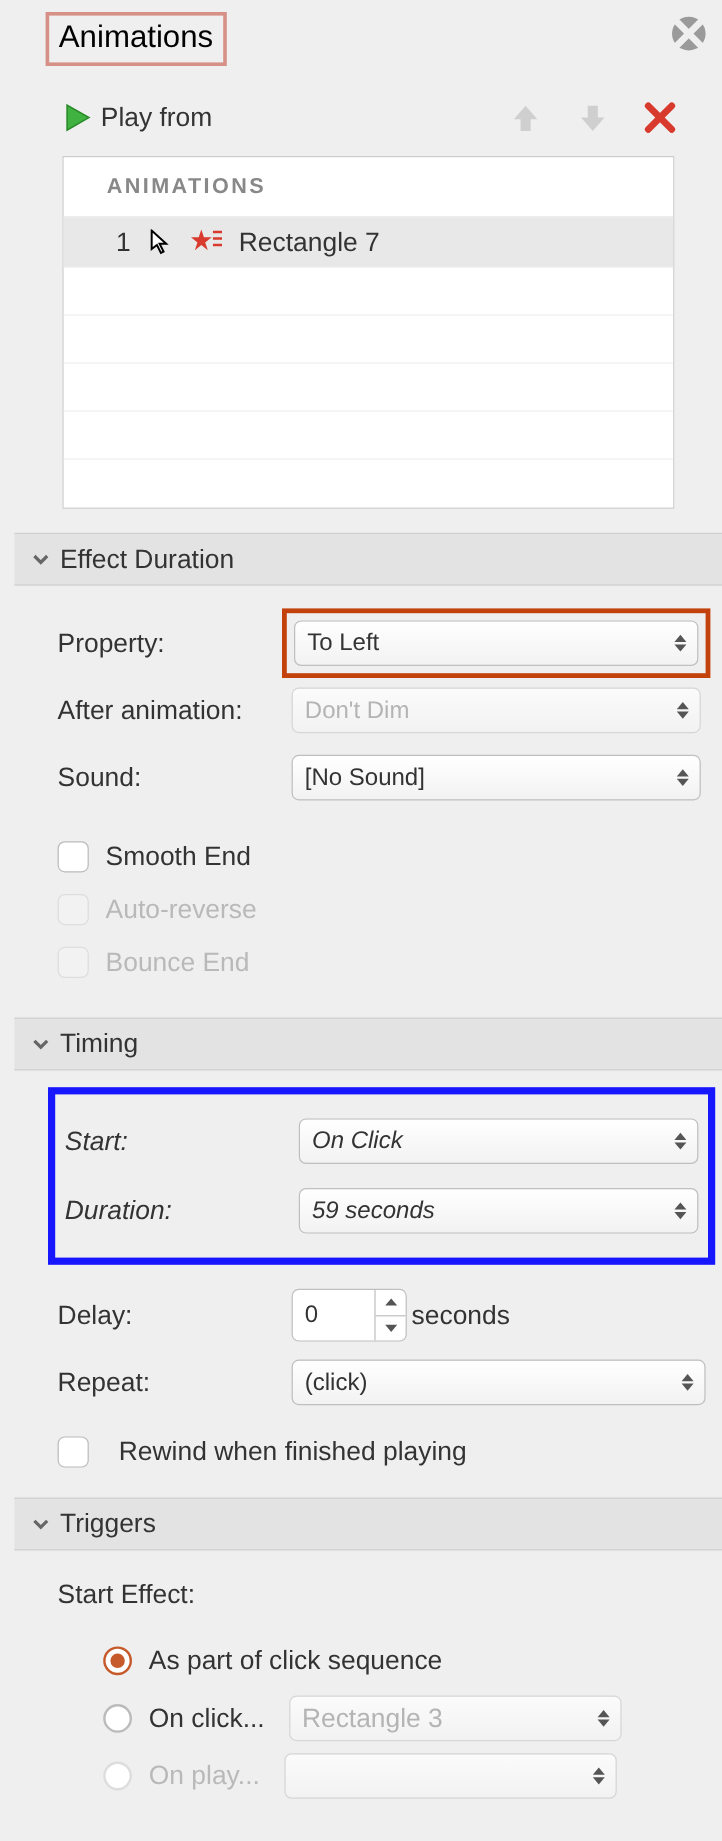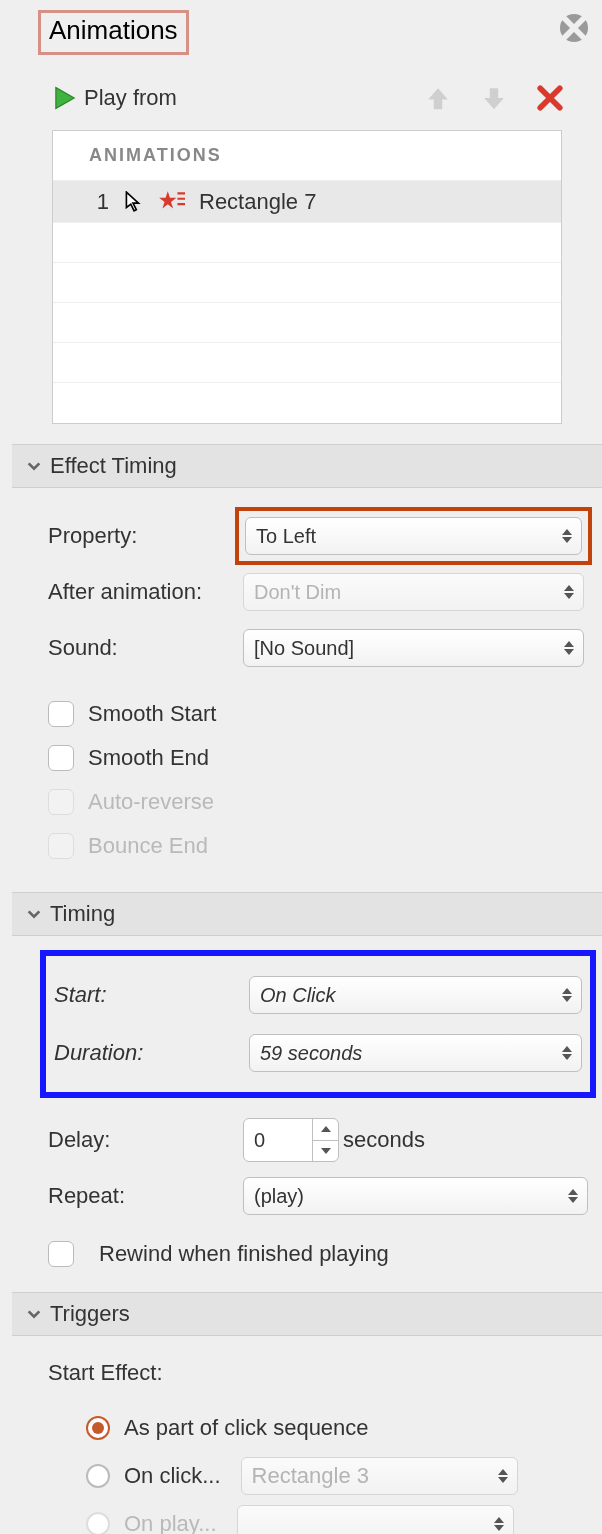--- a/index.html
+++ b/index.html
@@ -241,21 +241,21 @@
     <div class="empty"></div>
     <div class="empty"></div>
     <div class="empty"></div>
     <div class="empty"></div>
   </div>
 
   <div class="section-bar">
     <svg viewBox="0 0 12 12">
         <path d="M2 4 L6 8 L10 4" fill="none" stroke="#666" stroke-width="2"></path>
       </svg>
-    <span>Effect Timing</span>
+    <span>Effect Duration</span>
   </div>
 
   <div class="form">
     <div class="row">
       <div class="row-label">Property:</div>
       <div class="hl-box">
         <div class="combo">
           <span>To Left</span>
           <div class="spinner">
               <span class="up"></span>
@@ -280,24 +280,20 @@
         <span>[No Sound]</span>
         <div class="spinner">
             <span class="up"></span>
             <span class="dn"></span>
           </div>
       </div>
     </div>
   </div>
 
   <div class="checks">
-    <div class="check-row">
-      <div class="cb"></div>
-      <span class="check-label">Smooth Start</span>
-    </div>
     <div class="check-row">
       <div class="cb"></div>
       <span class="check-label">Smooth End</span>
     </div>
     <div class="check-row">
       <div class="cb disabled"></div>
       <span class="check-label disabled">Auto-reverse</span>
     </div>
     <div class="check-row">
       <div class="cb disabled"></div>
@@ -348,21 +344,21 @@
               <span></span>
             </div>
         </div>
       </div>
       <span class="unit">seconds</span>
     </div>
 
     <div class="row">
       <div class="row-label">Repeat:</div>
       <div class="combo">
-        <span>(play)</span>
+        <span>(click)</span>
         <div class="spinner">
             <span class="up"></span>
             <span class="dn"></span>
           </div>
       </div>
     </div>
 
     <div class="check-row" style="padding-left:0; margin-top:8px;gap:25px;">
       <div class="cb"></div>
       <span class="check-label">Rewind when finished playing</span>

